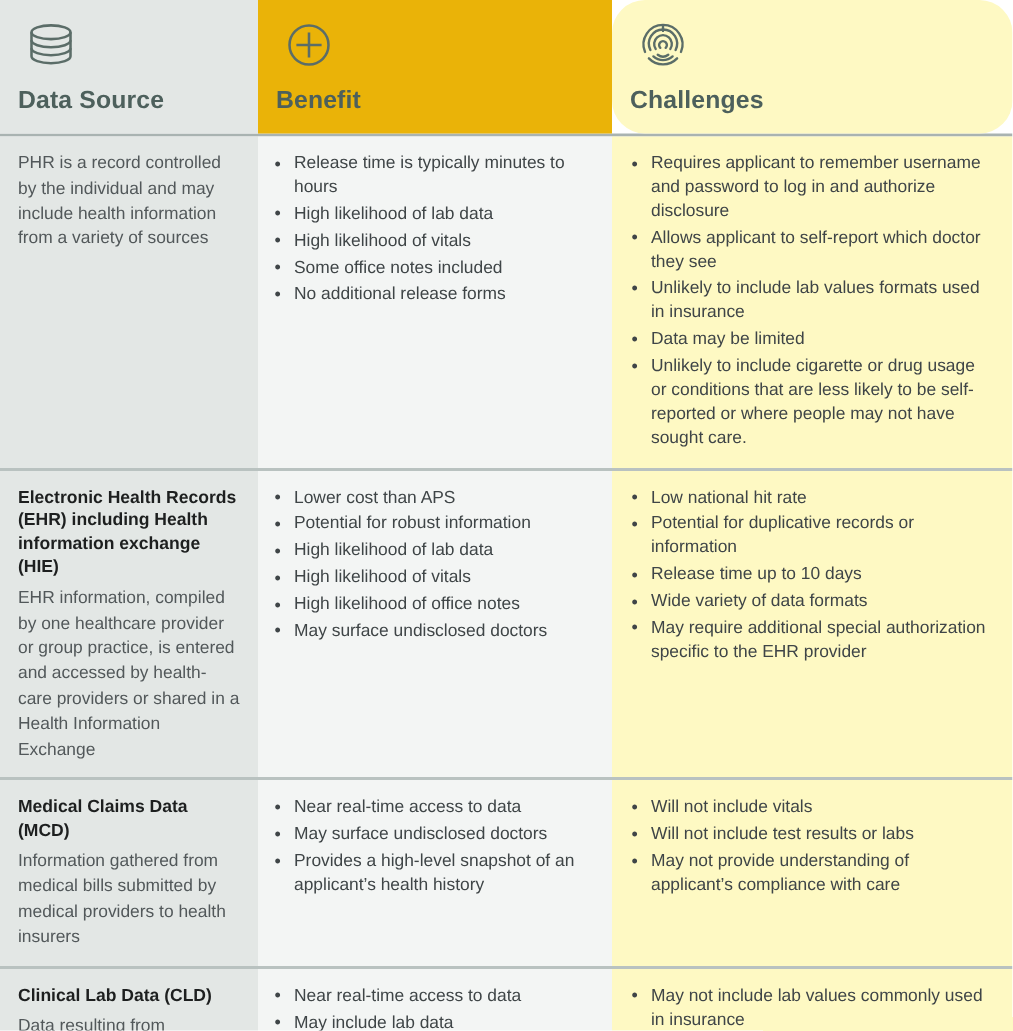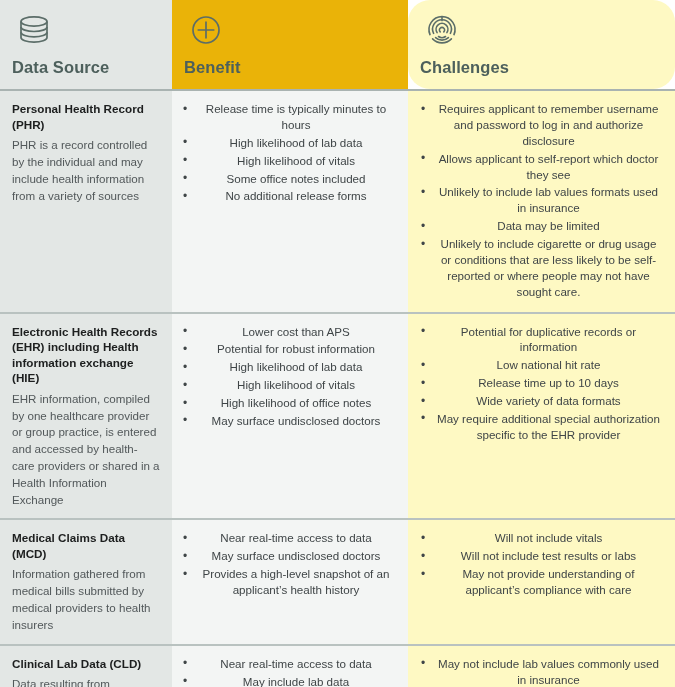--- a/index.html
+++ b/index.html
@@ -81,21 +81,20 @@
     font-size: 11.6px;
     color: #52585a;
     line-height: 1.45;
     margin: 0;
   }
 
   ul.bullets {
     list-style: none;
     margin: 0;
     padding: 0;
-    text-align: center;
   }
   ul.bullets li {
     position: relative;
     padding-left: 14px;
     font-size: 11.6px;
     color: #3f4547;
     line-height: 1.37;
     margin-bottom: 2px;
   }
   ul.bullets li:before {
@@ -154,21 +153,20 @@
             <path d="M22 8.9 V12.6"></path>
           </g>
         </svg>
       </span>
       <div class="header-title">Challenges</div>
     </div>
   </div>
 
   <div class="body-row" style="flex:0 0 212px;">
     <div class="cell c1">
-      <p class="src-title">Personal Health Record (PHR)</p>
       <p class="src-desc">PHR is a record controlled by the individual and may include health information from a variety of sources</p>
     </div>
     <div class="cell c2">
       <ul class="bullets">
         <li>Release time is typically minutes to hours</li>
         <li>High likelihood of lab data</li>
         <li>High likelihood of vitals</li>
         <li>Some office notes included</li>
         <li>No additional release forms</li>
       </ul>
@@ -194,22 +192,22 @@
         <li>Lower cost than APS</li>
         <li>Potential for robust information</li>
         <li>High likelihood of lab data</li>
         <li>High likelihood of vitals</li>
         <li>High likelihood of office notes</li>
         <li>May surface undisclosed doctors</li>
       </ul>
     </div>
     <div class="cell c3">
       <ul class="bullets">
+        <li>Low national hit rate</li>
         <li>Potential for duplicative records or information</li>
-        <li>Low national hit rate</li>
         <li>Release time up to 10 days</li>
         <li>Wide variety of data formats</li>
         <li>May require additional special authorization specific to the EHR provider</li>
       </ul>
     </div>
   </div>
 
   <div class="body-row" style="flex:0 0 100px;">
     <div class="cell c1">
       <p class="src-title">Medical Claims Data (MCD)</p>

